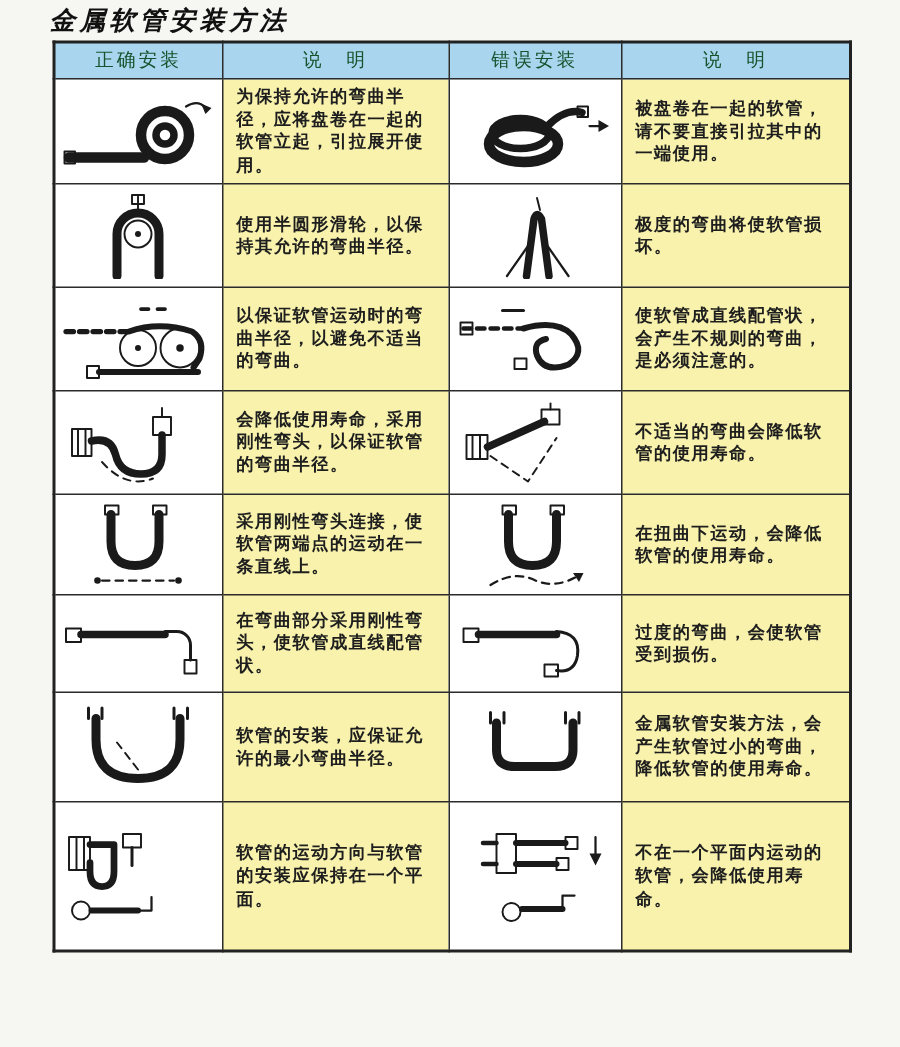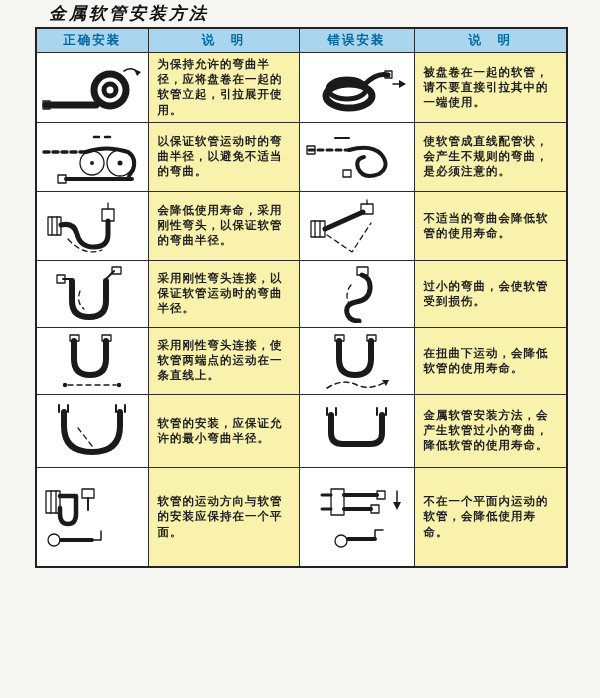--- a/index.html
+++ b/index.html
@@ -5,34 +5,34 @@
   html,body{margin:0;padding:0;}
   body{
     width:600px;height:698px;position:relative;overflow:hidden;
     background:#f6f6f3;
     font-family:"DejaVu Sans","Liberation Sans",sans-serif;
   }
   .page-title{
     position:absolute;left:33px;top:2px;
     font-family:"DejaVu Serif","Liberation Serif",serif;
     font-style:italic;font-weight:bold;
-    font-size:17px;letter-spacing:3px;color:#111;margin-left:16px;
+    font-size:17px;letter-spacing:3px;color:#111;
   }
   table.hose-table{
     position:absolute;left:35px;top:27px;
     width:531px;border-collapse:collapse;table-layout:fixed;
     border:2px solid #222;
   }
   .hose-table th,.hose-table td{
     border:1px solid #2b2b2b;
     padding:0;vertical-align:middle;
   }
   .hose-table th{
     background:#aad5ee;
-    height:23px;font-size:12.5px;font-weight:bold;color:#0369a1;
+    height:23px;font-size:12.5px;font-weight:normal;color:#14532d;
     letter-spacing:2px;text-align:center;
   }
   td.img-cell{background:#ffffff;text-align:center;}
   td.desc-cell{
     background:#f8f2ad;
     font-size:11.5px;font-weight:bold;color:#1e1e1e;
     line-height:1.32;letter-spacing:1px;
     padding:4px 8px 4px 9px;text-align:left;vertical-align:middle;
   }
   svg.illu{display:block;margin:0 auto;}
@@ -82,20 +82,41 @@
         <ellipse class="s" cx="42" cy="31" rx="19" ry="10" stroke-width="5"></ellipse>
         <path class="s" d="M60 26 Q72 14 83 17" stroke-width="5"></path>
         <rect class="s thin" x="80" y="13" width="7" height="7" fill="#fff"></rect>
         <path class="s" d="M88 26 H99" stroke-width="1.5"></path>
         <polygon class="dot" points="101,26 94,22 94,30"></polygon>
       </svg>
     </td>
     <td class="desc-cell">被盘卷在一起的软管，请不要直接引拉其中的一端使用。</td>
   </tr>
 
+  <tr style="height:69px">
+    <td class="img-cell">
+      <svg class="illu" width="104" height="58" viewBox="0 0 104 58">
+        <path class="s thin" d="M52 3 v8"></path>
+        <rect class="s thin" x="48" y="2" width="8" height="6"></rect>
+        <path class="s thick" d="M38 56 V28 A14 14 0 0 1 66 28 V56"></path>
+        <circle class="s thin" cx="52" cy="28" r="9"></circle>
+        <circle class="dot" cx="52" cy="28" r="2"></circle>
+      </svg>
+    </td>
+    <td class="desc-cell">使用半圆形滑轮，以保持其允许的弯曲半径。</td>
+    <td class="img-cell">
+      <svg class="illu" width="104" height="58" viewBox="0 0 104 58">
+        <path class="s thin" d="M53 4 l2 8"></path>
+        <path class="s" d="M46 56 L51 18 Q53 12 56 18 L61 56" stroke-width="5"></path>
+        <path class="s" d="M47 36 L33 56" stroke-width="1.5"></path>
+        <path class="s" d="M60 36 L74 56" stroke-width="1.5"></path>
+      </svg>
+    </td>
+    <td class="desc-cell">极度的弯曲将使软管损坏。</td>
+  </tr>
 
   <tr style="height:69px">
     <td class="img-cell">
       <svg class="illu" width="104" height="58" viewBox="0 0 104 58">
         <path class="s" d="M54 9 h5 m6 0 h5" stroke-width="2.5"></path>
         <path class="s dash" d="M4 24 H46" stroke-width="3.5"></path>
         <path class="s mid" d="M46 24 Q66 17 88 24 Q97 30 93 42 L89 48"></path>
         <circle class="s thin" cx="52" cy="35" r="12"></circle>
         <circle class="dot" cx="52" cy="35" r="2"></circle>
         <circle class="s thin" cx="80" cy="35" r="13"></circle>
@@ -135,41 +156,20 @@
         <path class="s thin" d="M10 24 v16 M15 24 v16"></path>
         <path class="s" d="M20 32 L58 15" stroke-width="5"></path>
         <rect class="s thin" x="56" y="7" width="12" height="10"></rect>
         <path class="s thin" d="M62 3 v4"></path>
         <path class="s thin dash" d="M22 38 L47 55 L66 26"></path>
       </svg>
     </td>
     <td class="desc-cell">不适当的弯曲会降低软管的使用寿命。</td>
   </tr>
 
-  <tr style="height:67px">
-    <td class="img-cell">
-      <svg class="illu" width="104" height="58" viewBox="0 0 104 58">
-        <path class="s thick" d="M32 16 V36 Q32 52 49 52 Q66 52 66 36 V16"></path>
-        <path class="s" d="M32 14 h-9" stroke-width="2"></path>
-        <rect class="s thin" x="17" y="10" width="8" height="8"></rect>
-        <path class="s" d="M66 14 l8 -8" stroke-width="2"></path>
-        <rect class="s thin" x="72" y="2" width="9" height="7"></rect>
-        <path class="s thin dash" d="M40 26 Q36 38 44 44"></path>
-      </svg>
-    </td>
-    <td class="desc-cell">采用刚性弯头连接，以保证软管运动时的弯曲半径。</td>
-    <td class="img-cell">
-      <svg class="illu" width="104" height="58" viewBox="0 0 104 58">
-        <rect class="s thin" x="52" y="2" width="11" height="8"></rect>
-        <path class="s" d="M57 10 Q66 13 65 24 Q64 35 51 37 Q40 39 42 48 Q44 56 54 56" stroke-width="5"></path>
-        <path class="s thin dash" d="M46 20 Q38 30 46 42"></path>
-      </svg>
-    </td>
-    <td class="desc-cell">过小的弯曲，会使软管受到损伤。</td>
-  </tr>
 
   <tr style="height:67px">
     <td class="img-cell">
       <svg class="illu" width="104" height="58" viewBox="0 0 104 58">
         <rect class="s thin" x="30" y="3" width="9" height="6"></rect>
         <rect class="s thin" x="62" y="3" width="9" height="6"></rect>
         <path class="s thick" d="M34 9 V27 Q34 43 50 43 Q66 43 66 27 V9"></path>
         <path class="s dash" d="M28 53 H76" stroke-width="1.5"></path>
         <circle class="dot" cx="25" cy="53" r="2.2"></circle>
         <circle class="dot" cx="79" cy="53" r="2.2"></circle>
@@ -181,20 +181,40 @@
         <rect class="s thin" x="30" y="3" width="9" height="6"></rect>
         <rect class="s thin" x="62" y="3" width="9" height="6"></rect>
         <path class="s thick" d="M34 9 V27 Q34 43 50 43 Q66 43 66 27 V9"></path>
         <path class="s dash" d="M22 56 Q38 46 52 53 Q66 59 82 49" stroke-width="1.5"></path>
         <polygon class="dot" points="84,48 77,48 81,54"></polygon>
       </svg>
     </td>
     <td class="desc-cell">在扭曲下运动，会降低软管的使用寿命。</td>
   </tr>
 
+  <tr style="height:65px">
+    <td class="img-cell">
+      <svg class="illu" width="104" height="56" viewBox="0 0 104 56">
+        <rect class="s thin" x="4" y="18" width="10" height="9"></rect>
+        <path class="s" d="M14 22 H70" stroke-width="5"></path>
+        <path class="s" d="M70 20 h8 a9 9 0 0 1 9 9 v10" stroke-width="2"></path>
+        <rect class="s thin" x="83" y="39" width="8" height="9"></rect>
+      </svg>
+    </td>
+    <td class="desc-cell">在弯曲部分采用刚性弯头，使软管成直线配管状。</td>
+    <td class="img-cell">
+      <svg class="illu" width="104" height="56" viewBox="0 0 104 56">
+        <rect class="s thin" x="4" y="18" width="10" height="9"></rect>
+        <path class="s" d="M14 22 H66" stroke-width="5"></path>
+        <path class="s" d="M66 20 q16 1 14 16 q-2 12 -14 10" stroke-width="2"></path>
+        <rect class="s thin" x="58" y="42" width="9" height="8"></rect>
+      </svg>
+    </td>
+    <td class="desc-cell">过度的弯曲，会使软管受到损伤。</td>
+  </tr>
 
   <tr style="height:73px">
     <td class="img-cell">
       <svg class="illu" width="104" height="62" viewBox="0 0 104 62">
         <path class="s" d="M19 5 v7 m9 -7 v7 M76 5 v7 m9 -7 v7" stroke-width="2"></path>
         <path class="s thick" d="M24 12 V26 Q24 52 52 52 Q80 52 80 26 V12"></path>
         <path class="s thin dash" d="M52 46 L38 28"></path>
       </svg>
     </td>
     <td class="desc-cell">软管的安装，应保证允许的最小弯曲半径。</td>

